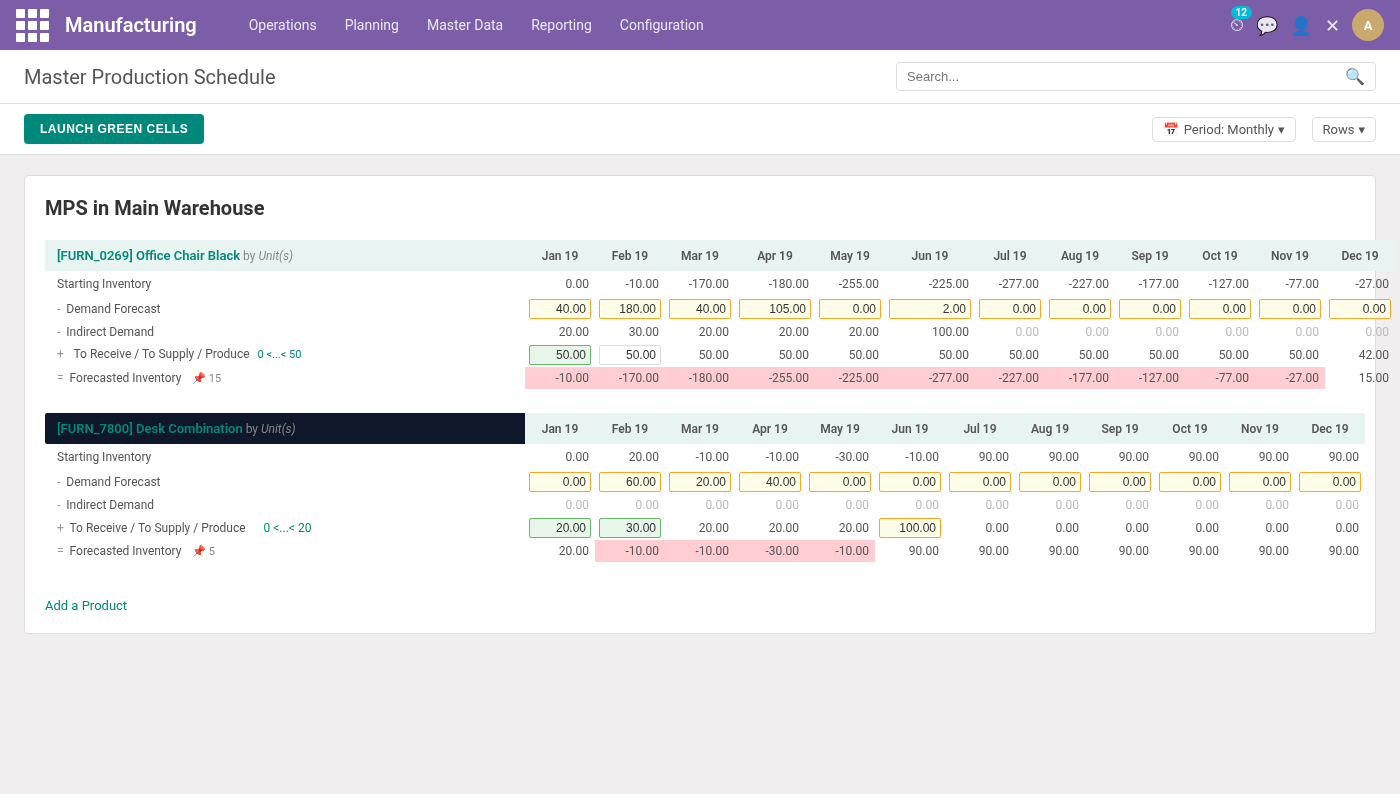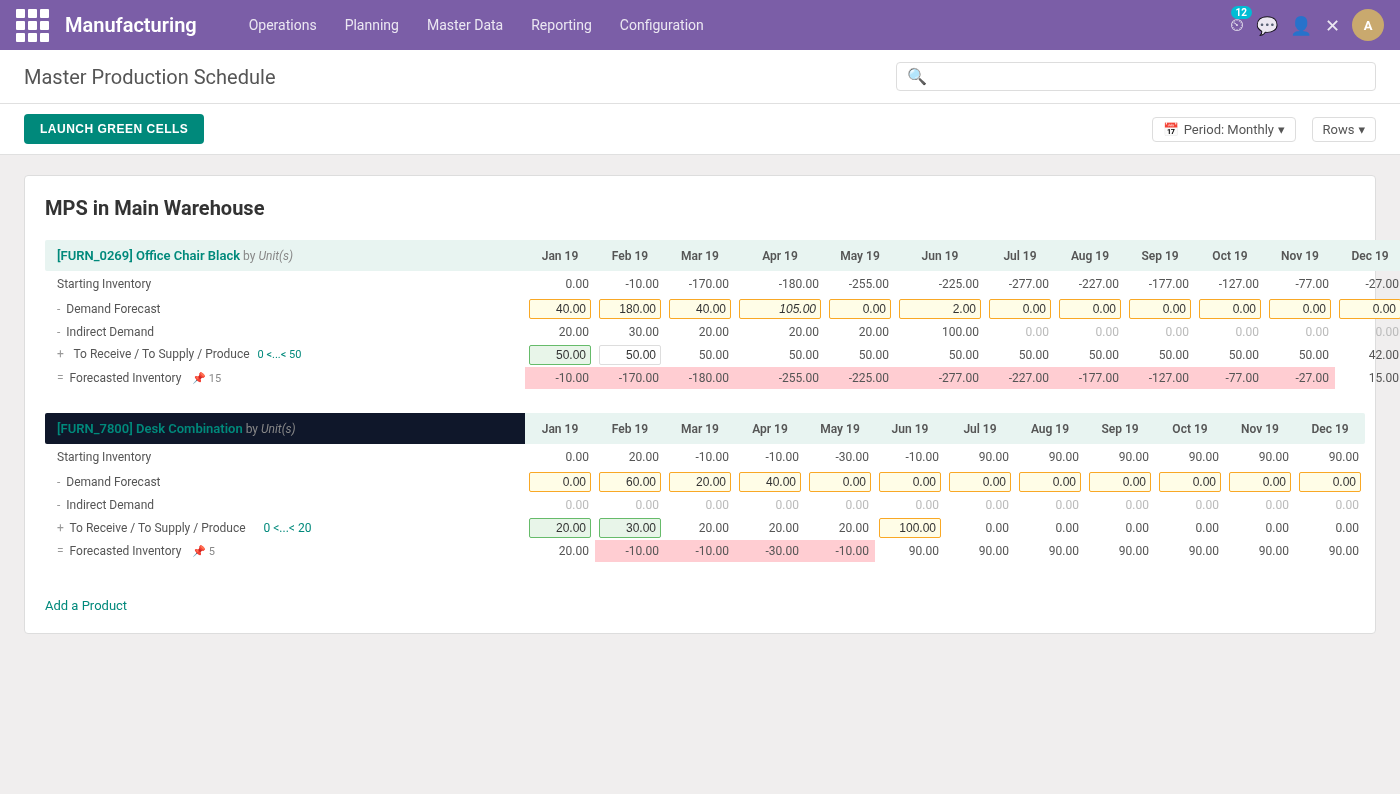--- a/index.html
+++ b/index.html
@@ -207,20 +207,21 @@
     <span class="topnav-icon">✕</span>
     <div class="topnav-avatar">
       <span>A</span>
     </div>
   </div>
 </nav>
 
 <div class="subheader">
   <h1 class="page-title">Master Production Schedule</h1>
   <div class="search-bar">
+    <input type="text" placeholder="Search..." style="">
     <span style="color:#999; font-size:16px;">🔍</span>
   </div>
 </div>
 
 <div class="toolbar">
   <button class="btn-launch">LAUNCH GREEN CELLS</button>
   <div class="period-control">
     <div class="period-btn">
       <span>📅</span>
       <span>Period: Monthly</span>
@@ -276,21 +277,21 @@
           <td class="text-right" style="padding:4px 6px;">-127.00</td>
           <td class="text-right" style="padding:4px 6px;">-77.00</td>
           <td class="text-right" style="padding:4px 6px;">-27.00</td>
         </tr>
 
         <tr class="row-forecast">
           <td class="left-col" style="padding:4px 12px;"><span style="color:#999;">-</span>&nbsp; Demand Forecast</td>
           <td style="padding:2px 4px;"><input type="text" class="cell-yellow-input" value="40.00" style="width: 62px;"></td>
           <td style="padding:2px 4px;"><input type="text" class="cell-yellow-input" value="180.00" style="width: 62px;"></td>
           <td style="padding:2px 4px;"><input type="text" class="cell-yellow-input" value="40.00" style="width: 62px;"></td>
-          <td style="padding:2px 4px;"><input type="text" class="cell-yellow-input" value="105.00" style="width: 82px; font-style: italic;"></td>
+          <td style="padding:2px 4px;"><input type="text" class="cell-yellow-input" value="105.00" style="width: 72px;"></td>
           <td style="padding:2px 4px;"><input type="text" class="cell-yellow-input" value="0.00" style="width: 62px;"></td>
           <td style="padding:2px 4px;"><input type="text" class="cell-yellow-input" value="2.00" style="width: 82px;"></td>
           <td style="padding:2px 4px;"><input type="text" class="cell-yellow-input" value="0.00" style="width: 62px;"></td>
           <td style="padding:2px 4px;"><input type="text" class="cell-yellow-input" value="0.00" style="width: 62px;"></td>
           <td style="padding:2px 4px;"><input type="text" class="cell-yellow-input" value="0.00" style="width: 62px;"></td>
           <td style="padding:2px 4px;"><input type="text" class="cell-yellow-input" value="0.00" style="width: 62px;"></td>
           <td style="padding:2px 4px;"><input type="text" class="cell-yellow-input" value="0.00" style="width: 62px;"></td>
           <td style="padding:2px 4px;"><input type="text" class="cell-yellow-input" value="0.00" style="width: 62px;"></td>
         </tr>
 

